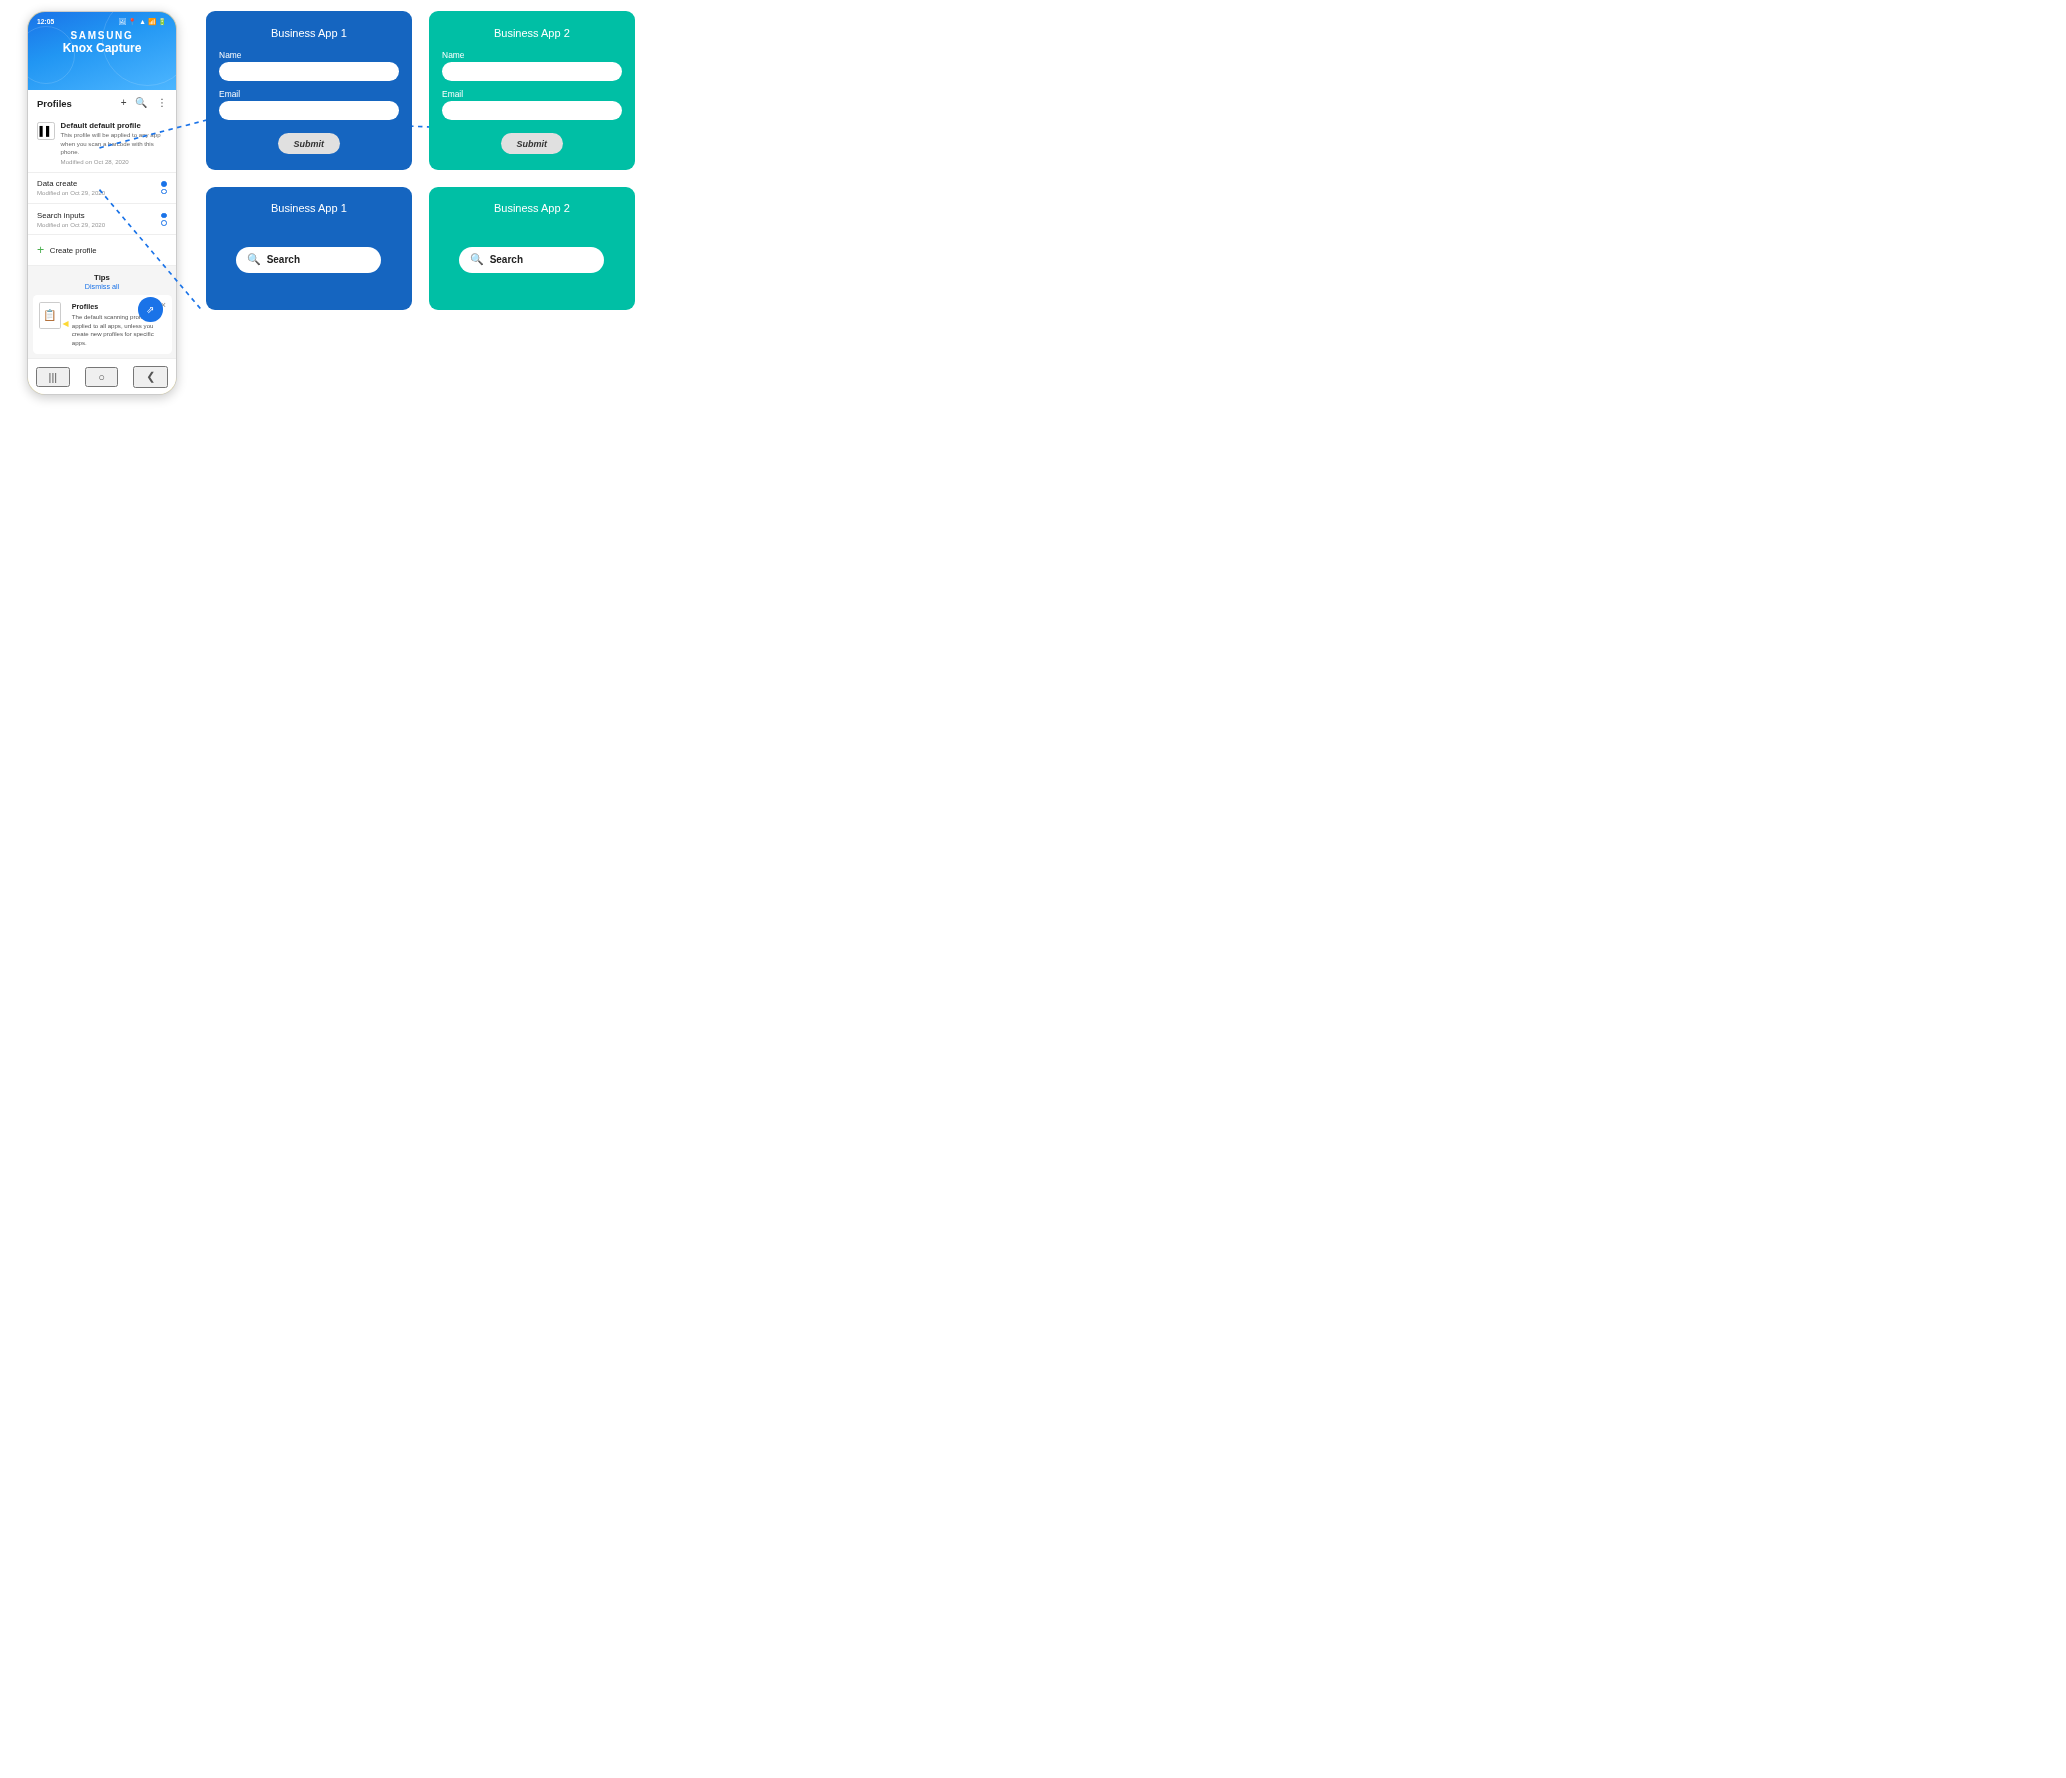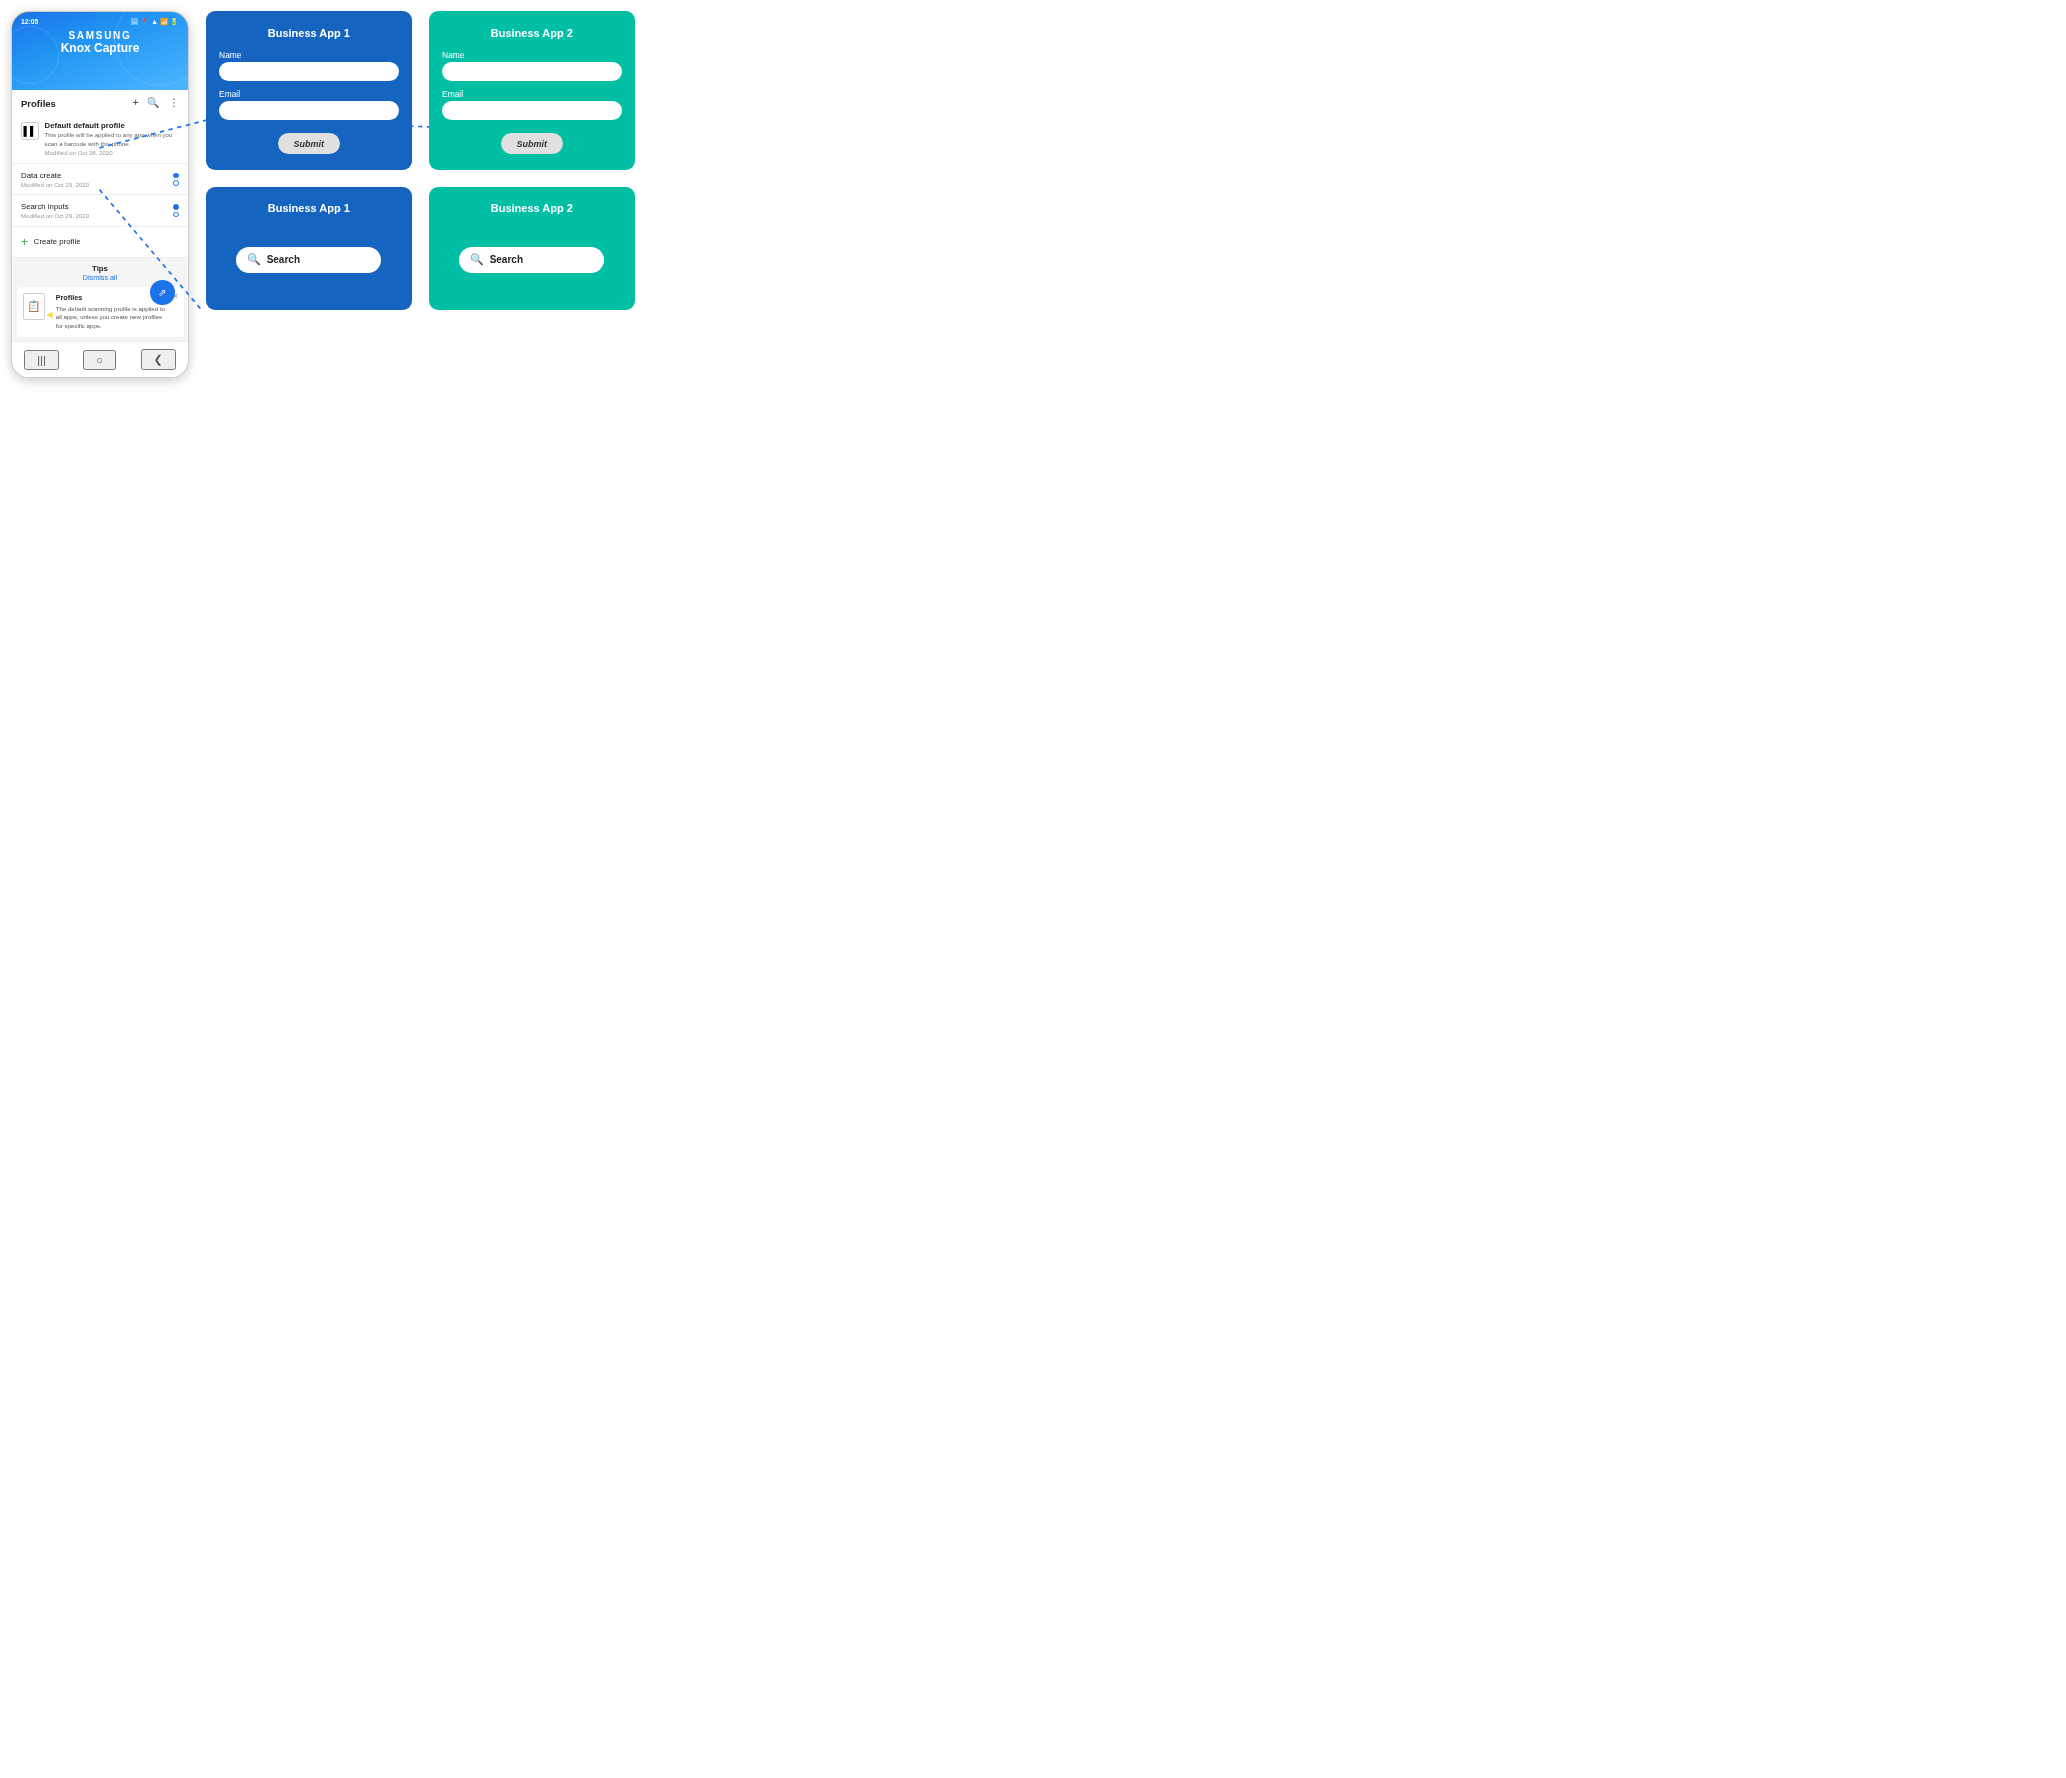--- a/index.html
+++ b/index.html
@@ -16,26 +16,27 @@
       position: relative;
     }
 
     
     .phone-container {
       flex-shrink: 0;
       width: 178px;
     }
 
     .phone {
-      width: 178px;
+      width: 150px;
       background: #fde047;
       border-radius: 18px;
       overflow: hidden;
       box-shadow: 0 2.2px 11px rgba(0,0,0,0.2);
       border: 1.1px solid #ccc;
+      margin-left: 16px;
     }
 
     .phone-header {
       background: linear-gradient(160deg, #1a73e8 0%, #2196f3 40%, #4db6ff 100%);
       padding: 5.6px 9px 22px 9px;
       color: white;
       position: relative;
       min-height: 78px;
     }
 
@@ -364,21 +365,21 @@
       gap: 7.8px;
     }
 
     .app-card.blue { background: #1565c0; }
     .app-card.teal { background: #00bfa5; }
     .app-card.blue-bottom { background: #1976d2; }
     .app-card.teal-bottom { background: #26c6a0; }
 
     .app-card-title {
       font-size: 11px;
-      font-weight: 700;
+      font-weight: 400;
       color: white;
       text-align: center;
       margin-bottom: 3.3px;
     }
 
     .app-field-label {
       font-size: 8.4px;
       color: white;
       font-weight: 500;
       margin-bottom: 2.2px;

